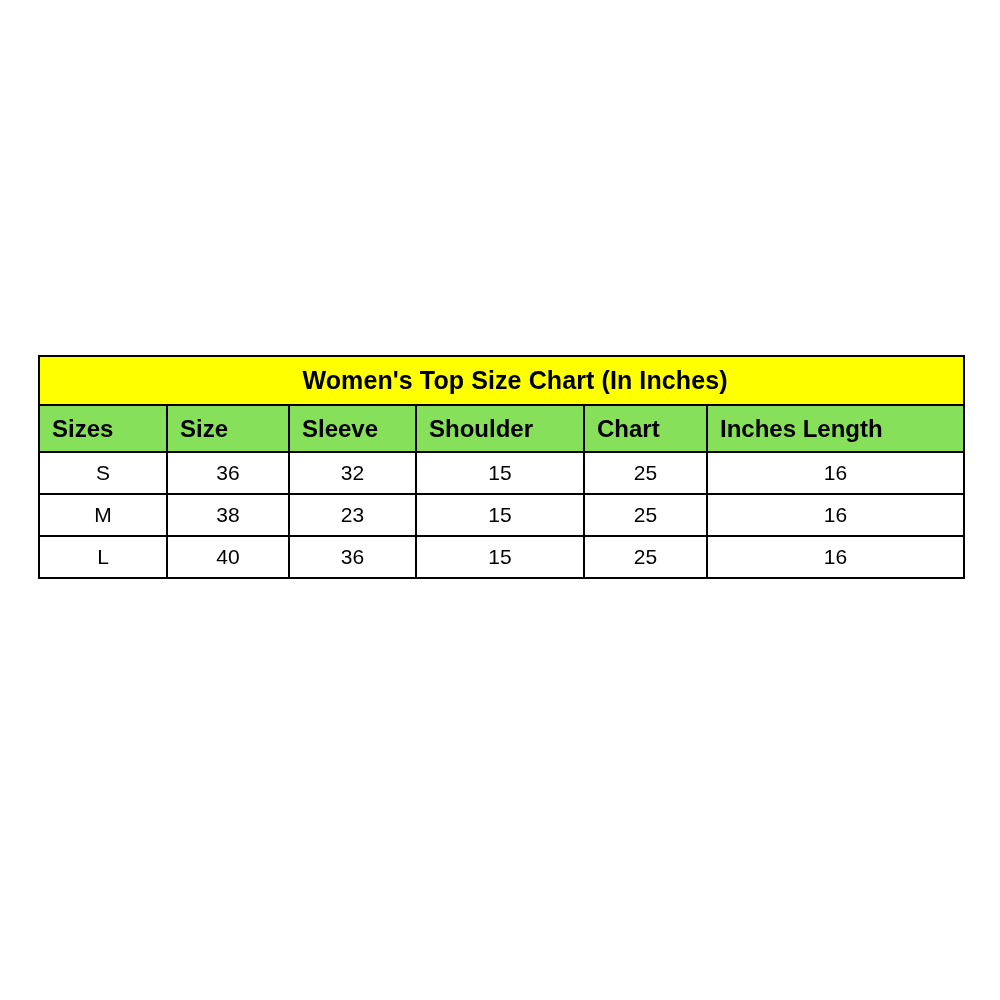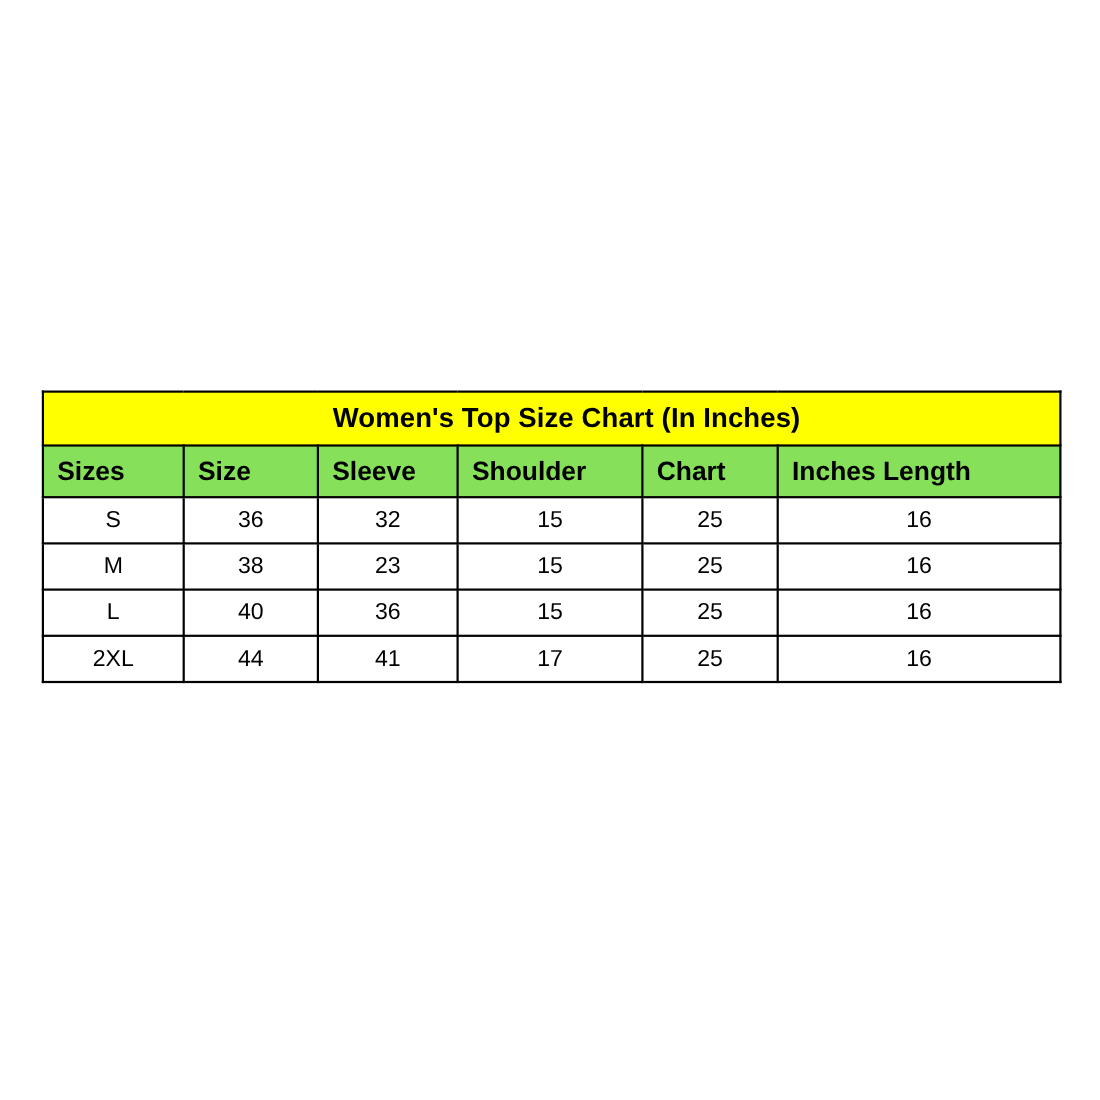--- a/index.html
+++ b/index.html
@@ -116,24 +116,16 @@
         <tr class="data-row">
           <td>L</td>
           <td>40</td>
           <td>36</td>
           <td>15</td>
           <td>25</td>
           <td>16</td>
         </tr>
 
 
-        <tr class="data-row">
-          <td>2XL</td>
-          <td>44</td>
-          <td>41</td>
-          <td>17</td>
-          <td>25</td>
-          <td>16</td>
-        </tr>
       </tbody>
     </table>
   </div>
 </div>
 
 </body></html>

